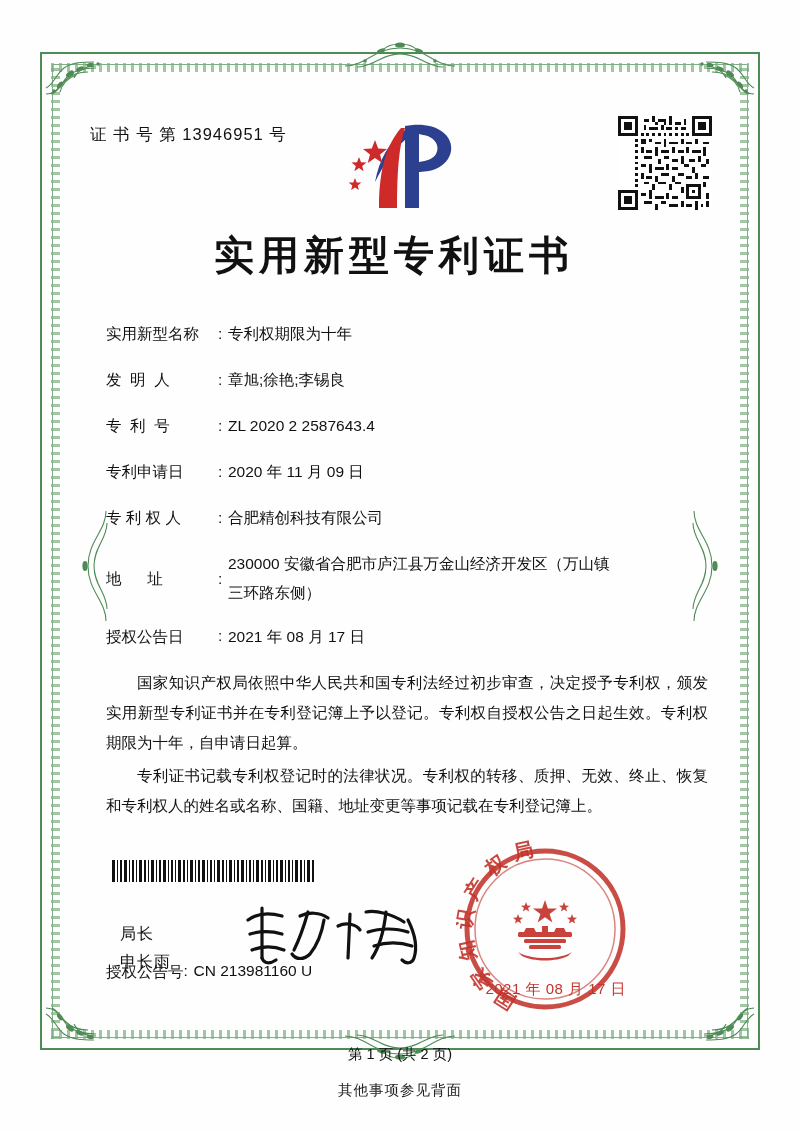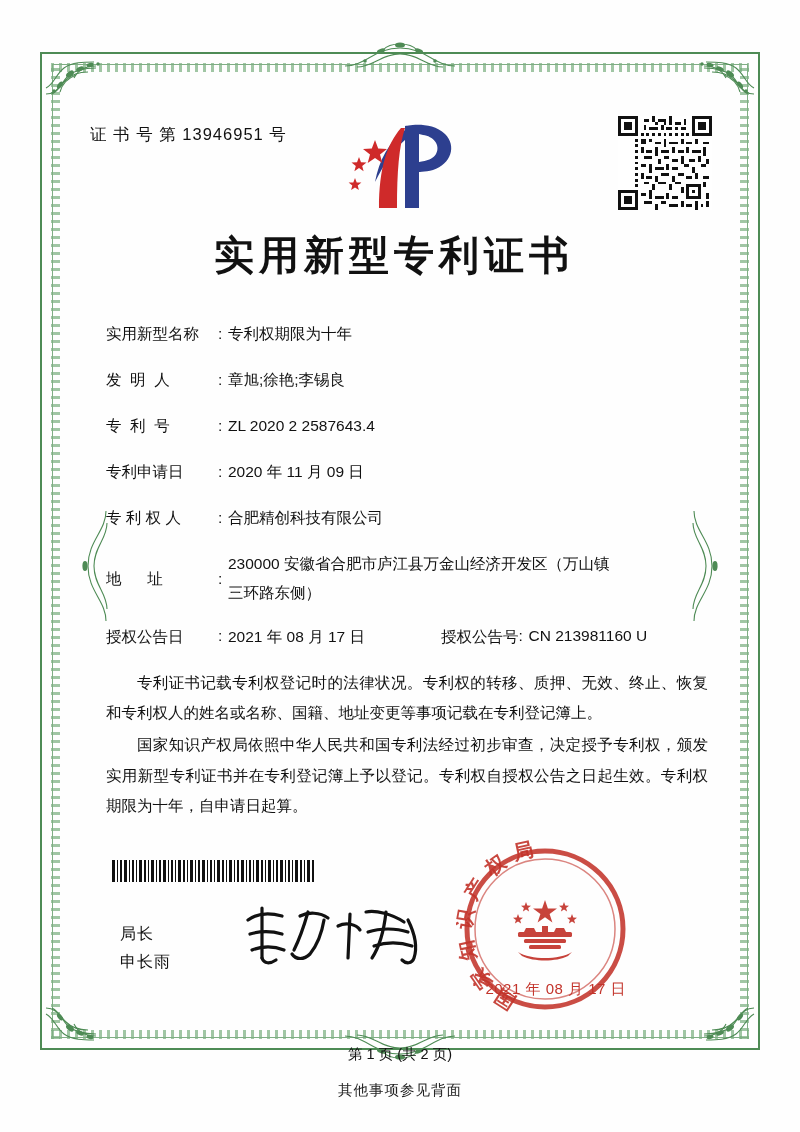--- a/index.html
+++ b/index.html
@@ -157,20 +157,21 @@
     flex: 1 1 auto;
   }
   .field-value .second-line {
     display: block;
     margin-top: 5px;
   }
   .row-split {
     display: flex;
     align-items: flex-start;
     margin-bottom: 0;
+    flex-direction: column;
   }
   .row-split .left-part {
     display: flex;
     flex: 0 0 335px;
   }
   .row-split .right-part {
     display: flex;
   }
   .row-split .right-label {
     flex: 0 0 auto;
@@ -600,22 +601,22 @@
         <span class="right-part">
           <span class="right-label">授权公告号</span>
           <span class="field-colon">:</span>
           <span class="field-value">CN 213981160 U</span>
         </span>
       </div>
 
     </div>
 
     <div class="paragraphs">
+      <p>国家知识产权局依照中华人民共和国专利法经过初步审查，决定授予专利权，颁发实用新型专利证书并在专利登记簿上予以登记。专利权自授权公告之日起生效。专利权期限为十年，自申请日起算。</p>
       <p>专利证书记载专利权登记时的法律状况。专利权的转移、质押、无效、终止、恢复和专利权人的姓名或名称、国籍、地址变更等事项记载在专利登记簿上。</p>
-      <p>国家知识产权局依照中华人民共和国专利法经过初步审查，决定授予专利权，颁发实用新型专利证书并在专利登记簿上予以登记。专利权自授权公告之日起生效。专利权期限为十年，自申请日起算。</p>
     </div>
 
     <div class="barcode">
       <svg viewBox="0 0 205 22" shape-rendering="crispEdges" xmlns="http://www.w3.org/2000/svg">
         <rect width="205" height="22" fill="#ffffff"></rect>
         <g fill="#111111">
           <rect x="0" y="0" width="3" height="22"></rect>
             <rect x="5" y="0" width="1" height="22"></rect>
           <rect x="8" y="0" width="2" height="22"></rect>
             <rect x="12" y="0" width="3" height="22"></rect>

